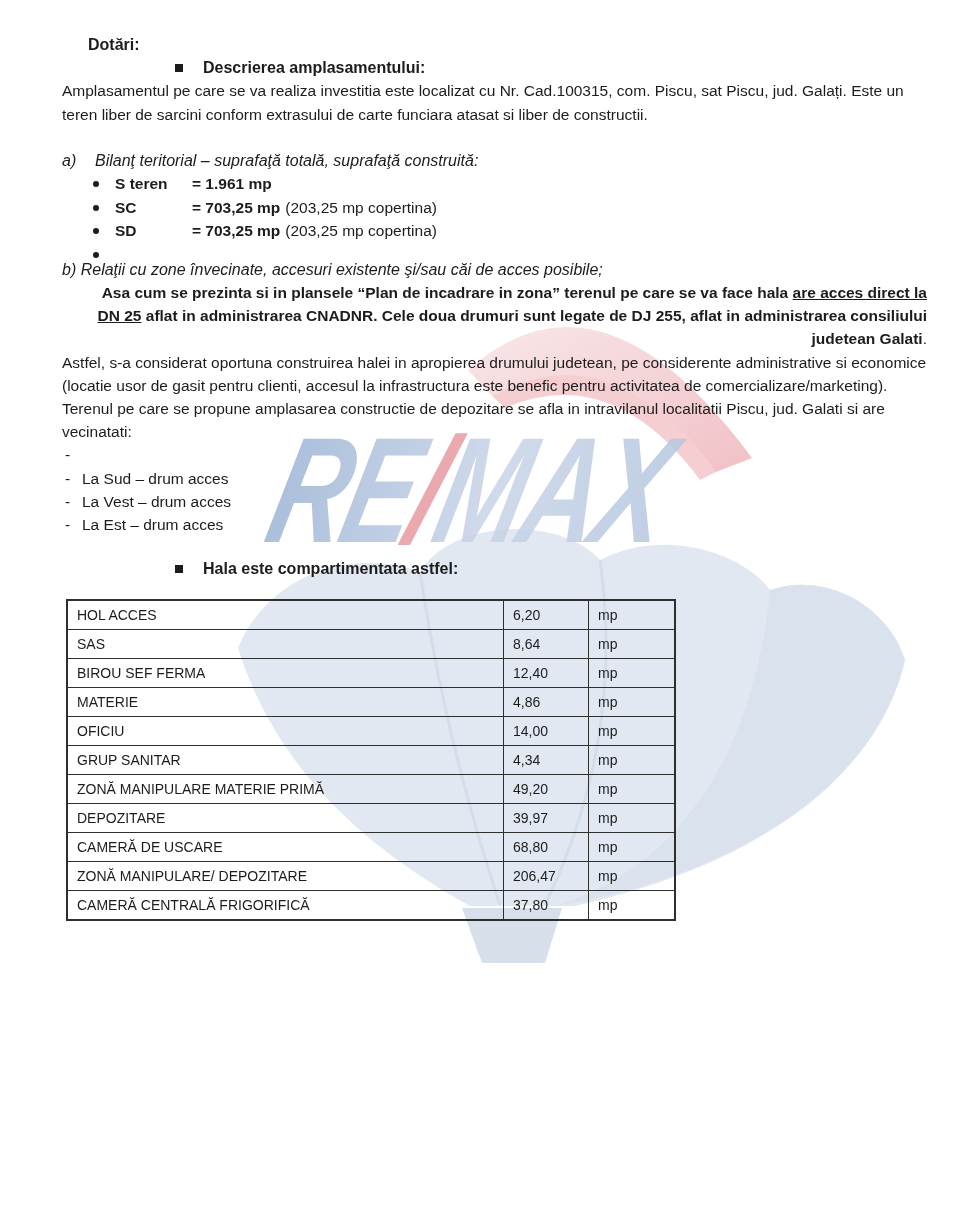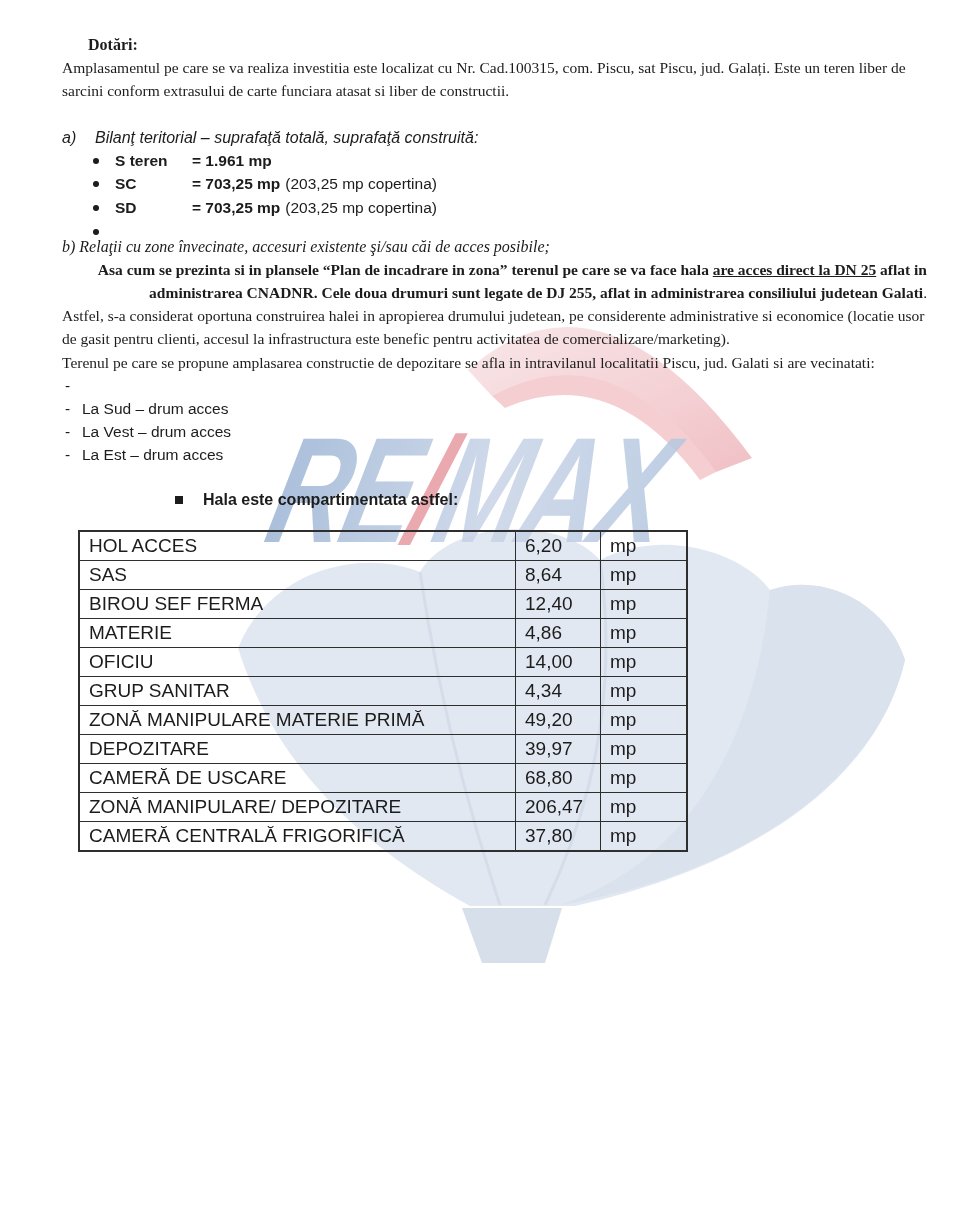--- a/index.html
+++ b/index.html
@@ -25,21 +25,21 @@
     pointer-events: none;
   }
   
   .content {
     position: relative;
     z-index: 1;
     padding: 33px 33px 0 62px;
     font-size: 15.5px;
     line-height: 23.2px;
   }
-  p { margin: 0; font-family: Liberation Serif, serif; }
+  p { margin: 0; }
   .doc-title {
     font-size: 16px;
     font-weight: bold;
     margin: 0 0 0 26px;
     line-height: 23.2px;
   }
   .sq-bullet-line {
     display: flex;
     align-items: flex-start;
     margin-left: 113px;
@@ -74,23 +74,23 @@
   .bil-full  { font-weight: bold; margin-left: 24px; }
   .bold-para { font-weight: bold; text-indent: 26px; text-align: right; }
   .u { text-decoration: underline; }
   .dash-list { margin: 0; }
   .dash-row { display: flex; }
   .dash { width: 17px; flex: 0 0 auto; padding-left: 3px; }
   .hall-line { margin-top: 21px; }
   
   table.areas {
     border-collapse: collapse;
-    margin: 19px 0 0 16px;
+    margin: 19px 0 0 4px;
     width: 604px;
-    font-size: 19px;
+    font-size: 14px;
     table-layout: fixed;
   }
   table.areas td {
     border: 1px solid #2e2e2e;
     height: 26px;
     padding: 1px 6px 1px 9px;
     line-height: 20px;
     background: transparent;
     vertical-align: middle;
   }
@@ -141,20 +141,24 @@
 
     <text transform="translate(262,542) skewX(-14) scale(0.70 1)" font-family="Liberation Sans, DejaVu Sans, sans-serif" font-weight="bold" font-style="italic" font-size="150" letter-spacing="-4" fill="url(#wmBlue)" opacity="0.85">
       <tspan>RE</tspan><tspan fill="#e59aa2">/</tspan><tspan>MAX</tspan>
     </text>
   </svg>
 
   <div class="content">
 
     <p class="doc-title">Dotări:</p>
 
+    <div class="sq-bullet-line">
+      <span class="sq"></span>
+      <span>Descrierea amplasamentului:</span>
+    </div>
 
     <p>Amplasamentul pe care se va realiza investitia este localizat cu Nr. Cad.100315, com. Piscu, sat Piscu, jud. Galați. Este un teren liber de sarcini conform extrasului de carte funciara atasat si liber de constructii.</p>
 
     <div class="italic-line mt23">
       <span class="ab-label">a)</span>
       <span>Bilanţ teritorial – suprafaţă totală, suprafaţă construită:</span>
     </div>
 
     <div class="biland">
       <div class="bil-row">

